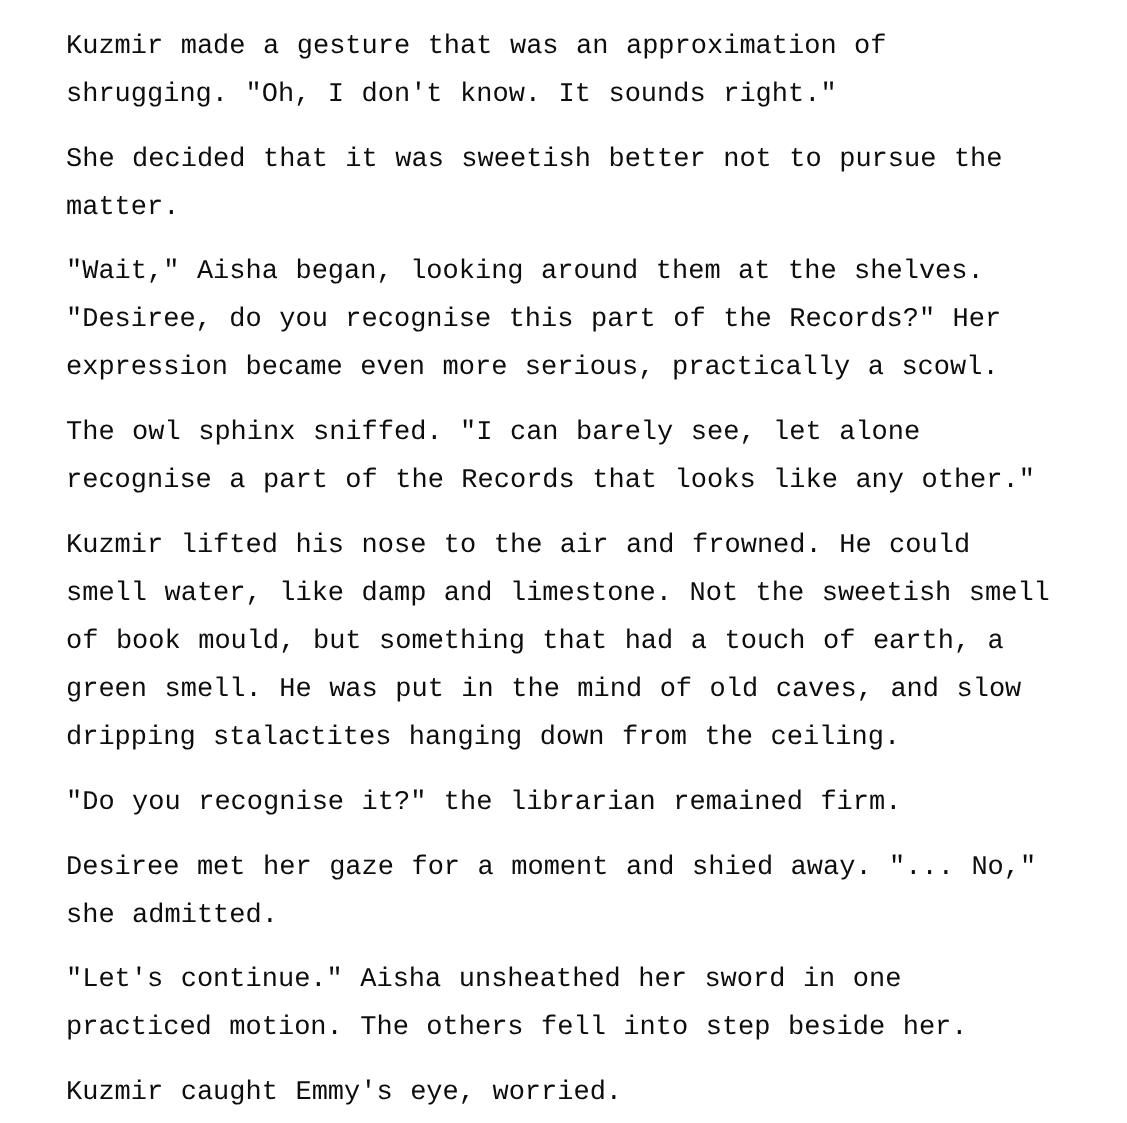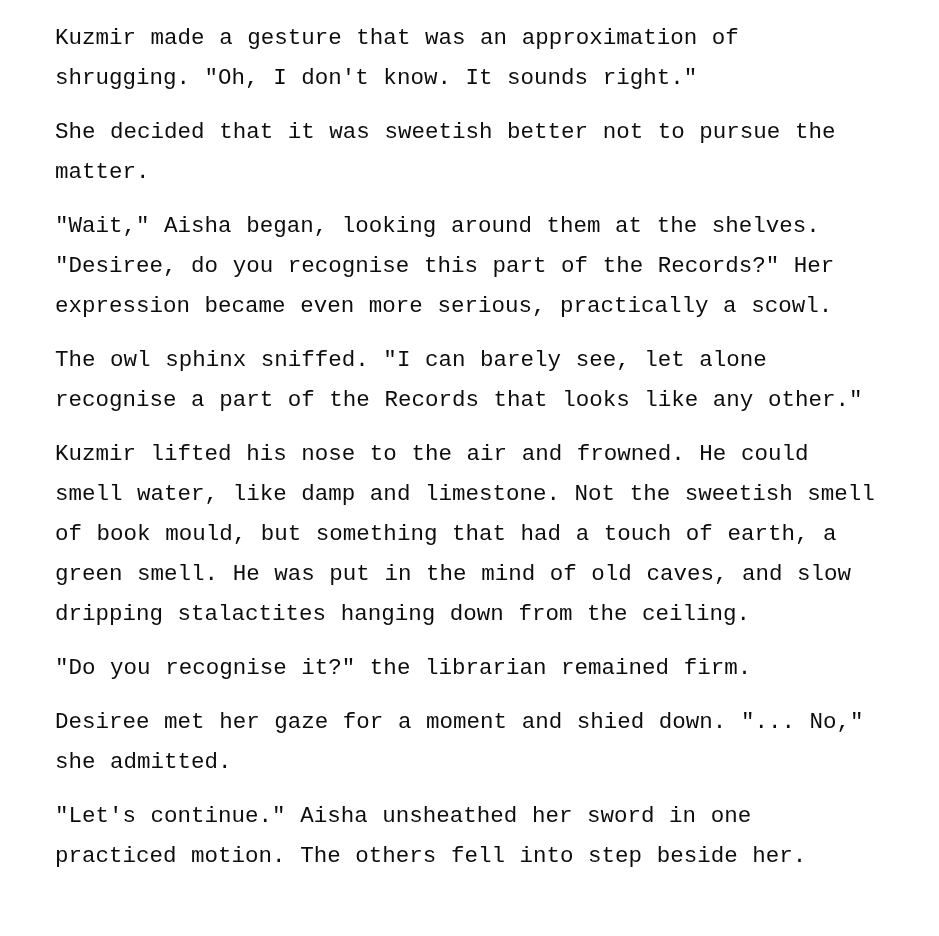--- a/index.html
+++ b/index.html
@@ -42,16 +42,17 @@
 <body>
 
 <div class="page">
   <div class="prose">
     <p>Kuzmir made a gesture that was an approximation of shrugging. "Oh, I don't know. It sounds right."</p>
     <p>She decided that it was sweetish better not to pursue the matter.</p>
     <p>"Wait," Aisha began, looking around them at the shelves. "Desiree, do you recognise this part of the Records?" Her expression became even more serious, practically a scowl.</p>
     <p>The owl sphinx sniffed. "I can barely see, let alone recognise a part of the Records that looks like any other."</p>
     <p>Kuzmir lifted his nose to the air and frowned. He could smell water, like damp and limestone. Not the sweetish smell of book mould, but something that had a touch of earth, a green smell. He was put in the mind of old caves, and slow dripping stalactites hanging down from the ceiling.</p>
     <p>"Do you recognise it?" the librarian remained firm.</p>
-    <p>Desiree met her gaze for a moment and shied down. "... No," she admitted.</p>
+    <p>Desiree met her gaze for a moment and shied away. "... No," she admitted.</p>
     <p>"Let's continue." Aisha unsheathed her sword in one practiced motion. The others fell into step beside her.</p>
+    <p>Kuzmir caught Emmy's eye, worried.</p>
   </div>
 </div>
 
 </body></html>

